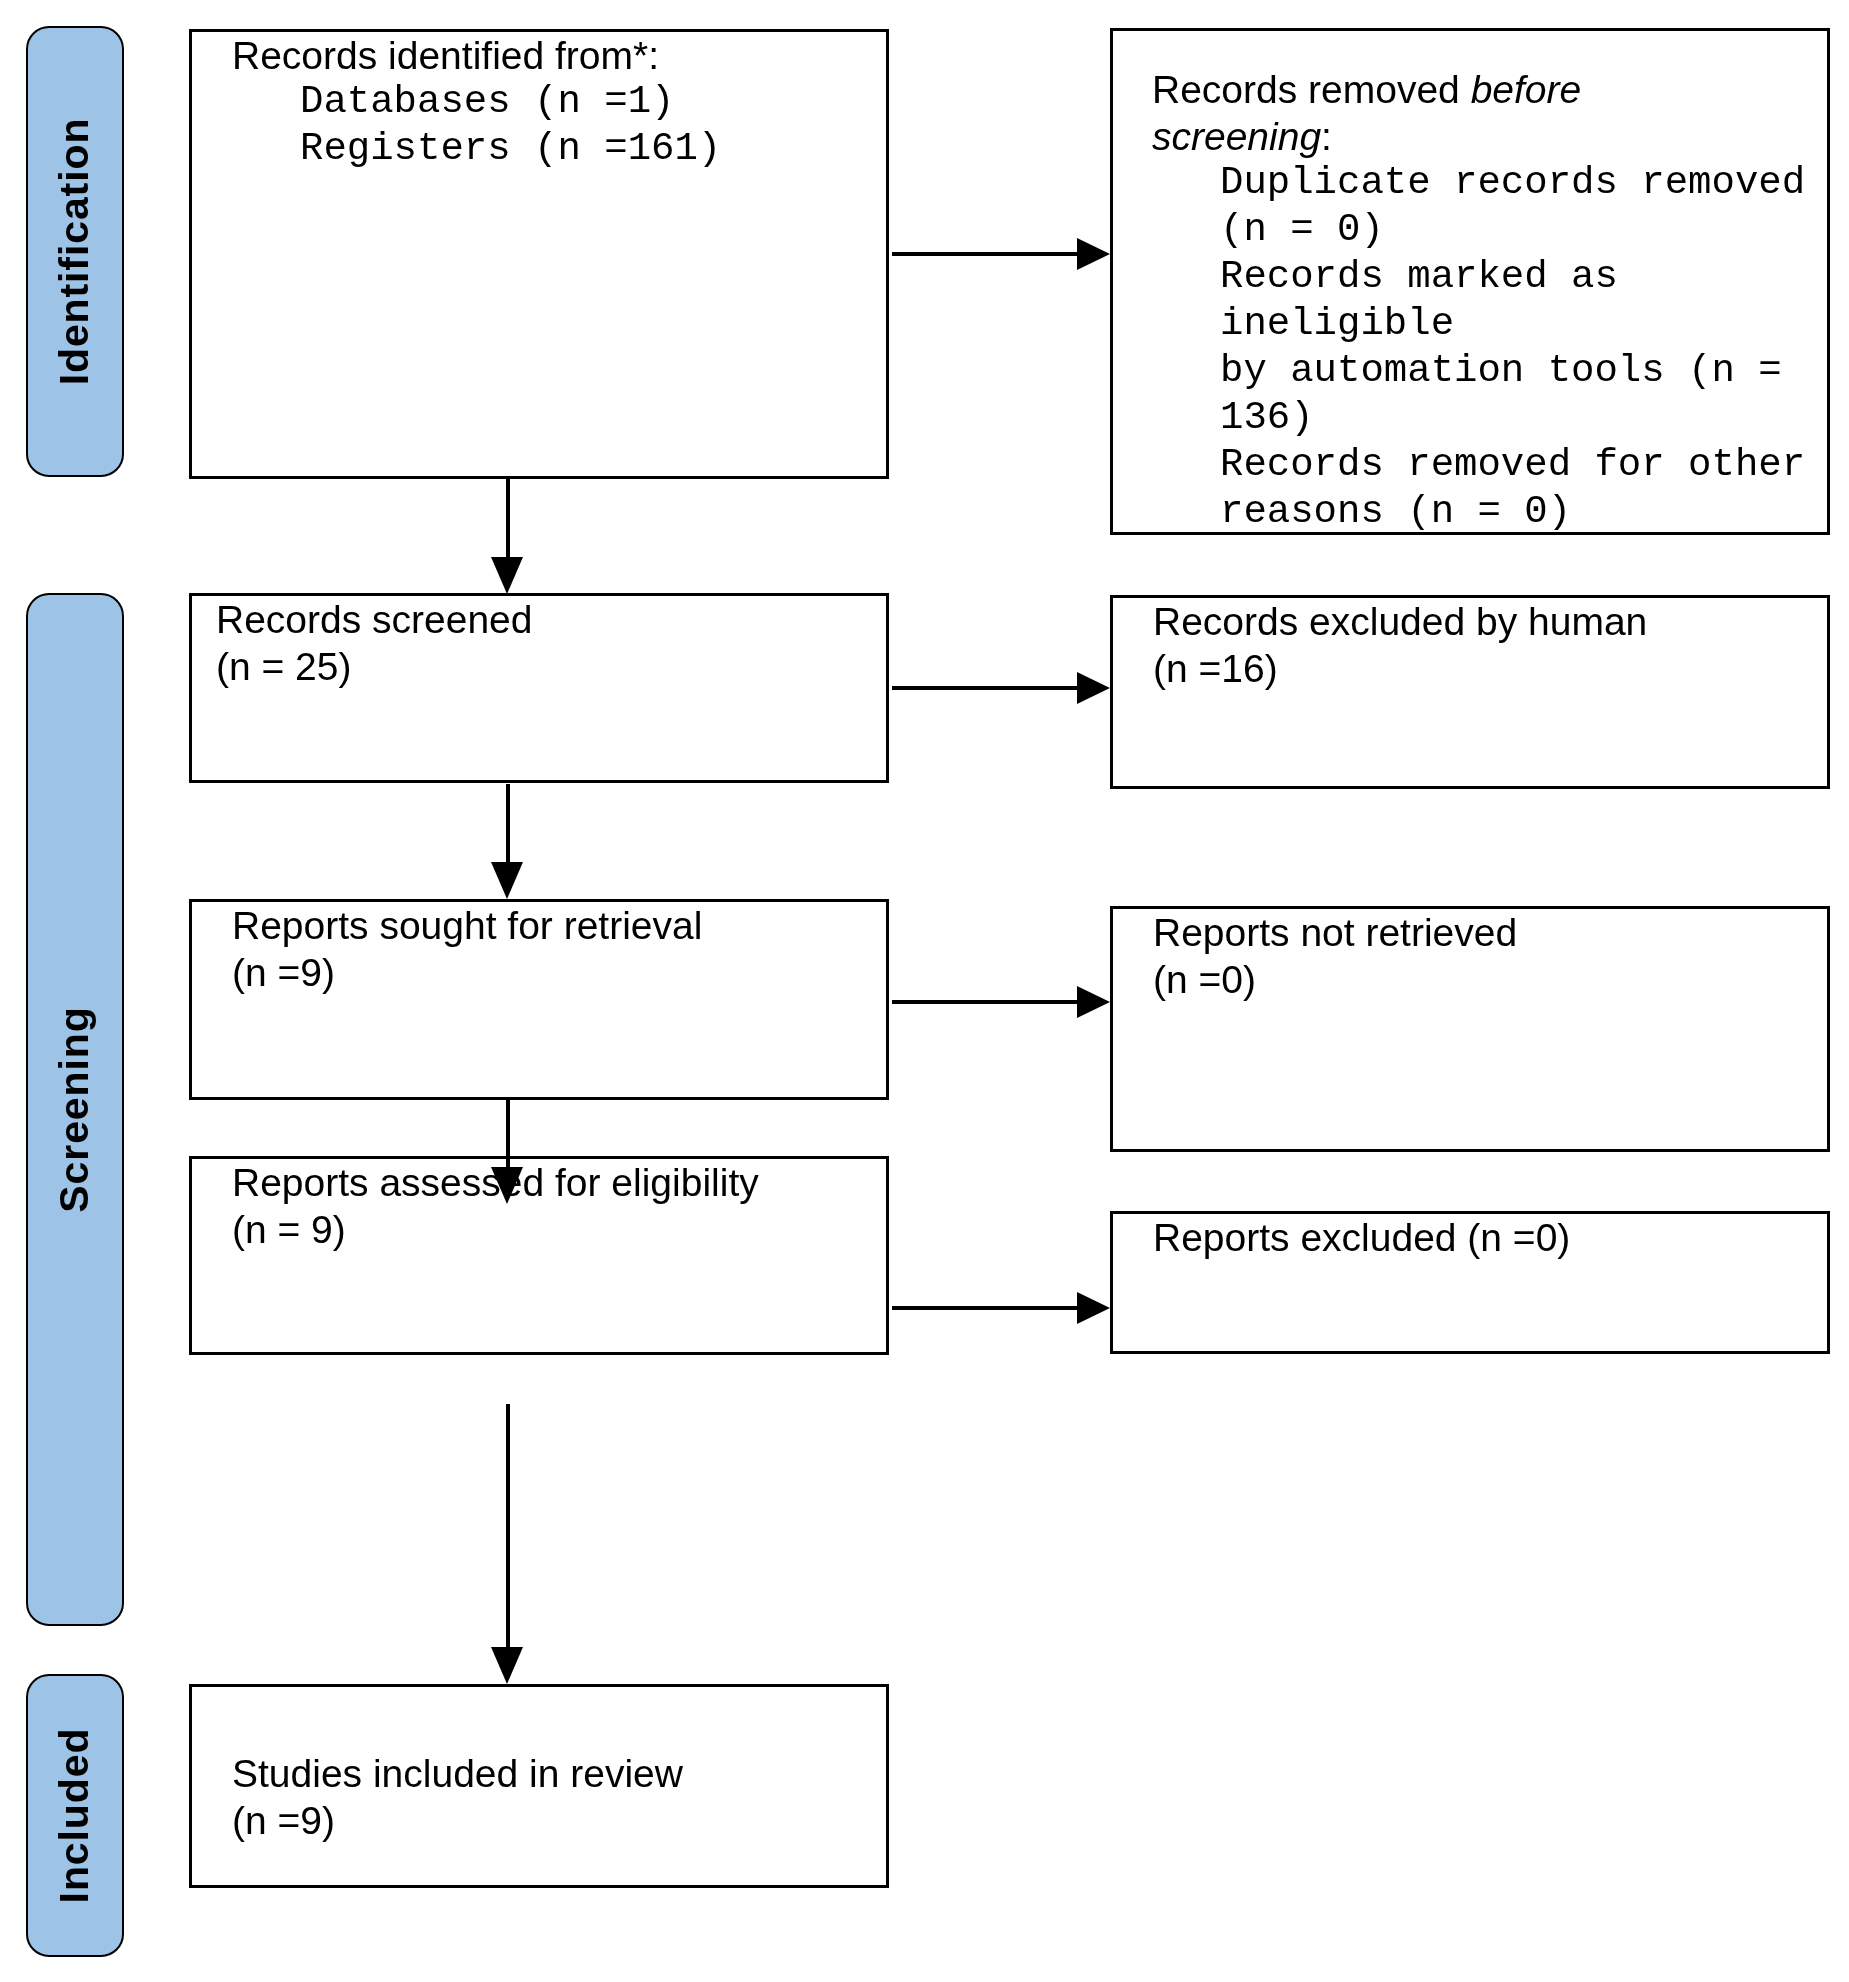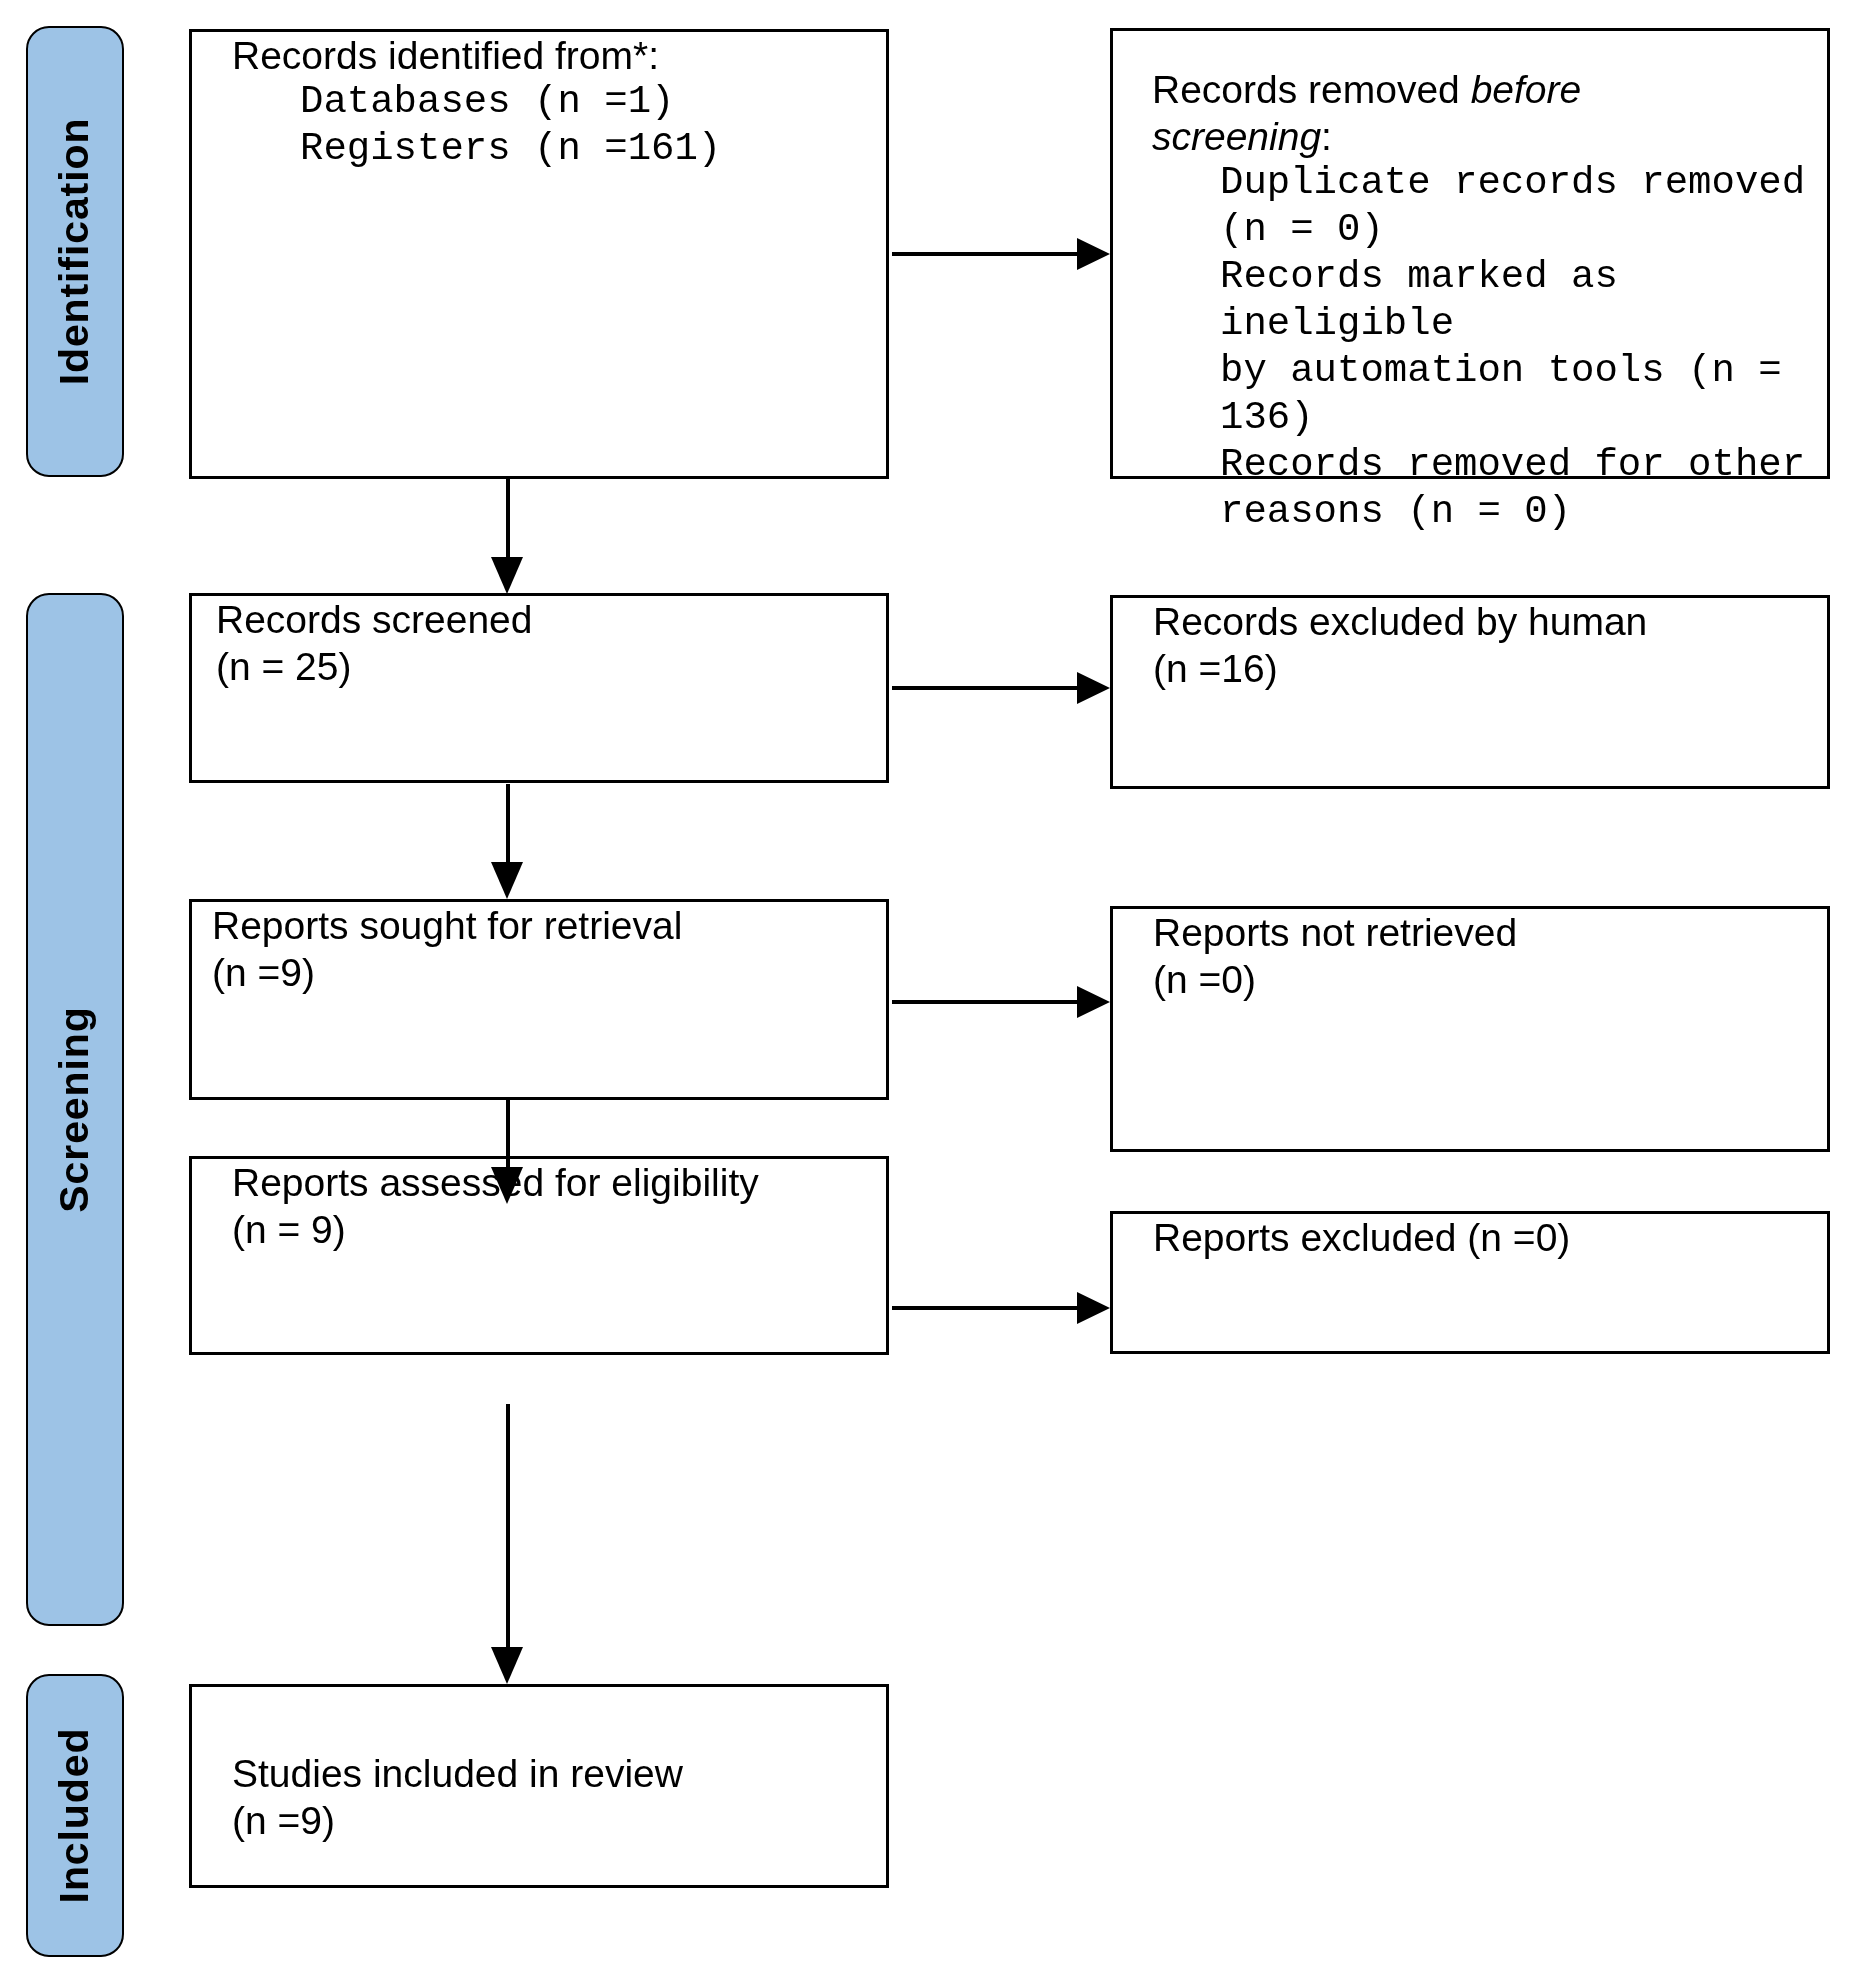--- a/index.html
+++ b/index.html
@@ -43,24 +43,24 @@
     box-sizing: border-box;
     font-size: 39px;
     line-height: 47px;
     display: flex;
     flex-direction: column;
   }
   .fbox.center { justify-content: flex-start; }
   .lcol { left: 189px; width: 700px; }
   .rcol { left: 1110px; width: 720px; }
   #box-identified { top: 29px;  height: 450px; padding-left: 40px; padding-right: 17.6px; }
-  #box-removed    { top: 28px;  height: 451px; padding: 35px 17.6px 0 39px; }
+  #box-removed    { top: 28px;  height: 507px; padding: 35px 17.6px 0 39px; }
   #box-screened   { top: 593px; height: 190px; padding-left: 24px; }
   #box-excluded-human { top: 595px; height: 194px; padding-left: 40px; }
-  #box-sought     { top: 899px; height: 201px; padding-left: 20px; }
+  #box-sought     { top: 899px; height: 201px; padding-left: 40px; }
   #box-not-retrieved { top: 906px; height: 246px; padding-left: 40px; }
   #box-assessed   { top: 1156px; height: 199px; padding-left: 40px; }
   #box-reports-excluded { top: 1211px; height: 143px; padding-left: 40px; }
   #box-included-review  { top: 1684px; height: 204px; padding: 63px 17.6px 0 40px; }
 
   .ind { margin-left: 68px; font-family: Liberation Mono, monospace; }
   em { font-style: italic; }
 
   
   .vl { position: absolute; width: 4.4px; background: #000000; }

